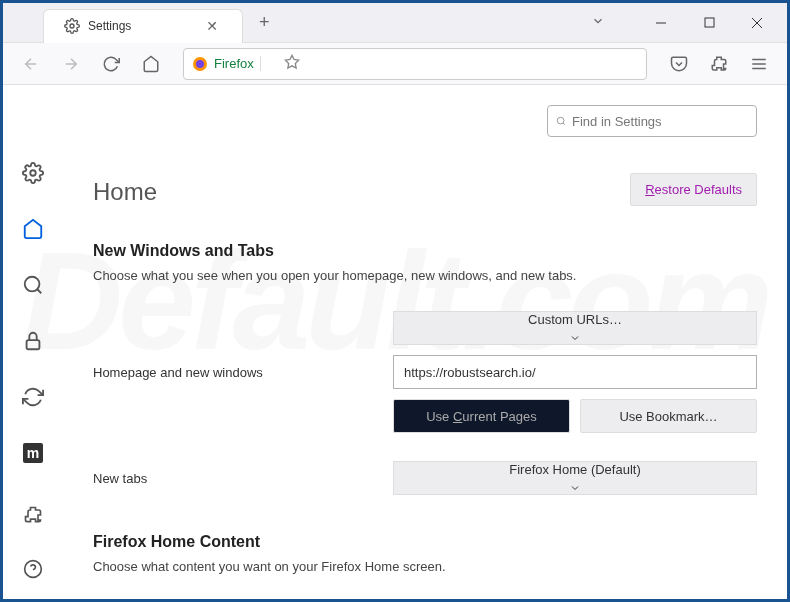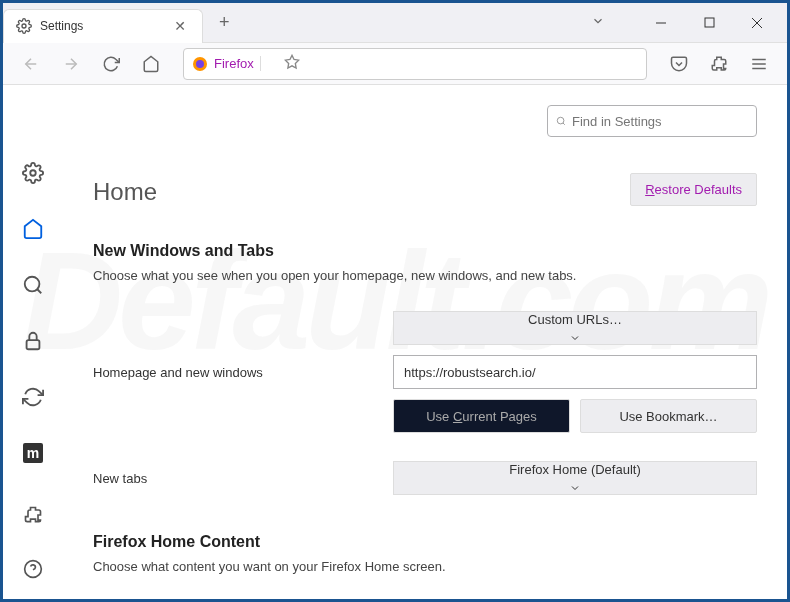--- a/index.html
+++ b/index.html
@@ -1,35 +1,35 @@
 <!DOCTYPE html>
 <html><head>
   <meta charset="utf-8">
   <style>
     * { margin: 0; padding: 0; box-sizing: border-box; font-family: "Segoe UI", Arial, sans-serif; }
     body { width: 790px; height: 602px; background: #fff; border: 3px solid #1a5490; overflow: hidden; position: relative; }
     
     .watermark { position: absolute; top: 50%; left: 50%; transform: translate(-50%, -50%); font-size: 140px; font-weight: bold; color: rgba(200,200,200,0.15); white-space: nowrap; pointer-events: none; z-index: 0; font-style: italic; letter-spacing: -5px; }
     
     .titlebar { height: 40px; display: flex; align-items: center; background: #f0f0f4; border-bottom: 1px solid #e0e0e0; position: relative; z-index: 1; }
-    .tab { height: 34px; margin-top: 6px; background: #fff; border-radius: 6px 6px 0 0; display: flex; align-items: center; padding: 0 12px; min-width: 200px; border: 1px solid #ddd; border-bottom: none; }
+    .tab { height: 34px; margin-left: 40px; margin-top: 6px; background: #fff; border-radius: 6px 6px 0 0; display: flex; align-items: center; padding: 0 20px; min-width: 200px; border: 1px solid #ddd; border-bottom: none; }
     .tab-icon { width: 16px; height: 16px; margin-right: 8px; }
     .tab-title { flex: 1; font-size: 12px; color: #333; }
     .tab-close { cursor: pointer; color: #666; padding: 2px 4px; font-size: 14px; }
     .newtab { margin-left: 8px; color: #666; font-size: 18px; padding: 4px 8px; cursor: pointer; }
     .win-controls { margin-left: auto; display: flex; align-items: center; gap: 4px; padding-right: 8px; }
     .win-btn { width: 44px; height: 30px; display: flex; align-items: center; justify-content: center; cursor: pointer; color: #333; }
     .chevron-btn { margin-right: 30px; color: #666; }
     
     .toolbar { height: 42px; display: flex; align-items: center; padding: 0 12px; gap: 8px; background: #f9f9fb; border-bottom: 1px solid #e0e0e0; position: relative; z-index: 1; }
     .nav-btn { width: 32px; height: 32px; display: flex; align-items: center; justify-content: center; cursor: pointer; color: #666; border-radius: 4px; }
     .nav-btn.disabled { color: #bbb; cursor: default; }
     .urlbar { flex: 1; height: 32px; display: flex; align-items: center; background: #fff; border: 1px solid #ccc; border-radius: 4px; padding: 0 8px; margin: 0 8px; }
     .urlbar-icon { width: 16px; height: 16px; margin-right: 6px; }
-    .urlbar-prefix { color: #a21caf; font-size: 13px; margin-right: 19px; padding-right: 6px; border-right: 1px solid #ddd; }
+    .urlbar-prefix { color: #15803d; font-size: 13px; margin-right: 19px; padding-right: 6px; border-right: 1px solid #ddd; }
     .urlbar-text { flex: 1; font-size: 13px; color: #333; }
     .urlbar-star { color: #888; padding: 4px; cursor: pointer; }
     .tool-btn { width: 32px; height: 32px; display: flex; align-items: center; justify-content: center; cursor: pointer; color: #666; border-radius: 4px; }
     
     .content { display: flex; height: calc(100% - 82px); position: relative; z-index: 1; }
     
     .sidebar { width: 60px; display: flex; flex-direction: column; align-items: center; padding-top: 70px; gap: 20px; }
     .sidebar-item { width: 36px; height: 36px; display: flex; align-items: center; justify-content: center; cursor: pointer; border-radius: 4px; color: #555; }
     .sidebar-item.active { color: #0060df; }
     .sidebar-bottom { margin-top: auto; margin-bottom: 12px; display: flex; flex-direction: column; gap: 18px; align-items: center; }

